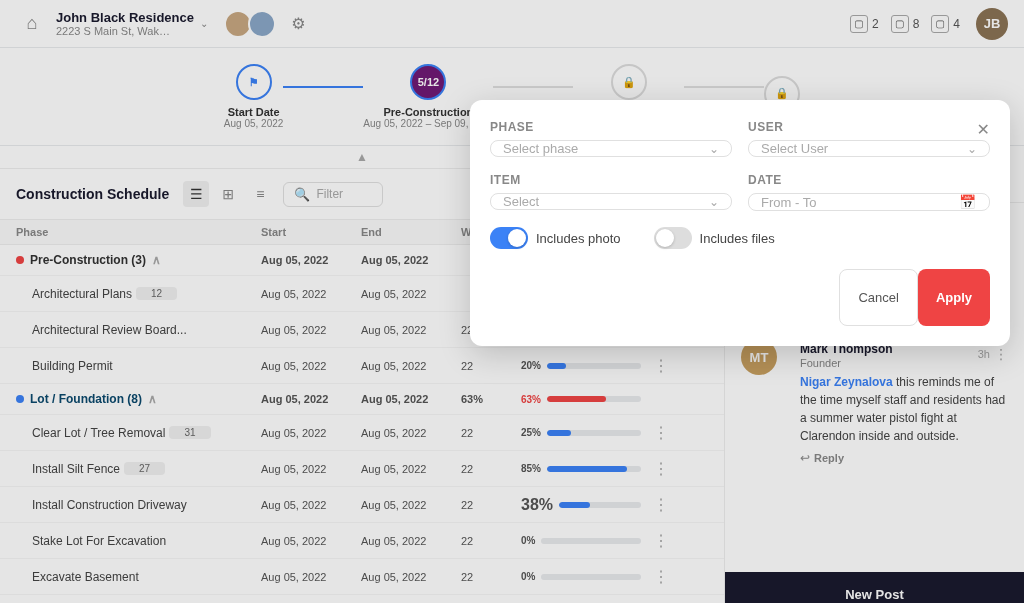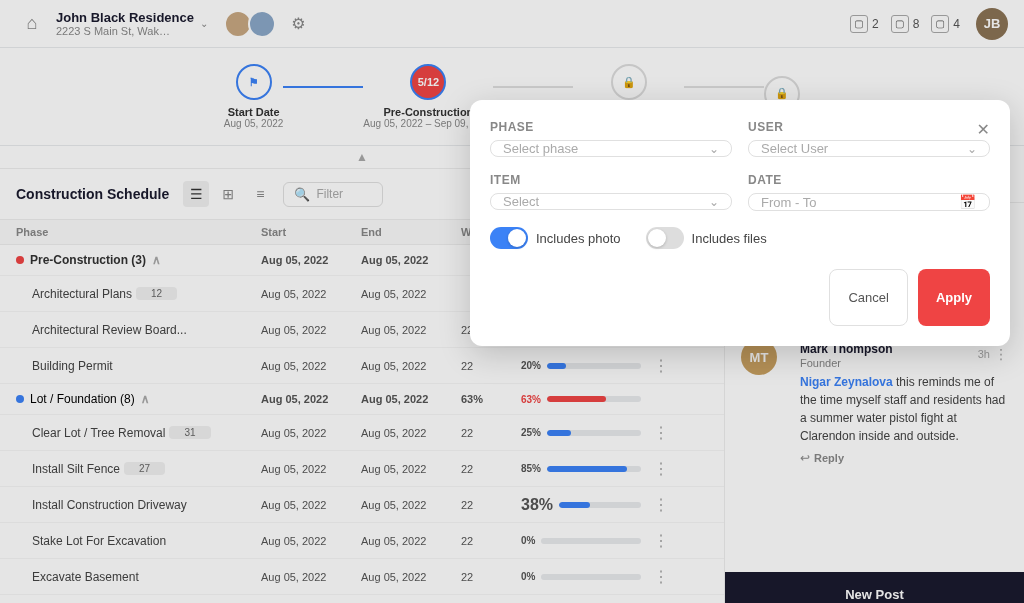--- a/index.html
+++ b/index.html
@@ -27,21 +27,21 @@
 
     
     .timeline-bar {
       background: #fff; padding: 16px 40px; border-bottom: 1px solid #e8eaed;
       display: flex; align-items: center; justify-content: center; gap: 0; position: relative; z-index: 5;
     }
     .timeline-step { display: flex; flex-direction: column; align-items: center; position: relative; }
     .timeline-connector { height: 2px; width: 80px; background: #e0e0e0; margin-top: -20px; }
     .timeline-connector.active { background: #3b82f6; }
     .step-circle { width: 36px; height: 36px; border-radius: 50%; border: 2px solid #ddd; display: flex; align-items: center; justify-content: center; font-size: 11px; font-weight: 600; color: #555; background: #fff; z-index: 1; }
-    .step-circle.active { background: #ef4444; border-color: #3b82f6; color: #fff; }
+    .step-circle.active { background: #701a75; border-color: #3b82f6; color: #fff; }
     .step-circle.locked { color: #aaa; }
     .step-label { font-size: 11px; font-weight: 600; color: #333; margin-top: 6px; text-align: center; }
     .step-date { font-size: 10px; color: #888; text-align: center; }
 
     
     .main-content { display: flex; height: calc(603px - 48px - 85px); }
 
     
     .left-panel { flex: 1; background: #fff; overflow: hidden; display: flex; flex-direction: column; }
 
@@ -105,29 +105,29 @@
       position: absolute; top: 100px; left: 470px; right: 0; background: #fff;
       border-radius: 12px; box-shadow: 0 8px 32px rgba(0,0,0,0.18); z-index: 30;
       padding: 20px; width: 540px;
     }
     .filter-row { display: flex; gap: 16px; margin-bottom: 16px; }
     .filter-col { flex: 1; }
     .filter-label { font-size: 12px; font-weight: 600; color: #888; margin-bottom: 6px; text-transform: uppercase; letter-spacing: 0.5px; }
     .filter-select { width: 100%; border: 1px solid #e0e0e0; border-radius: 8px; padding: 0 12px; font-size: 13px; color: #aaa; display: flex; align-items: center; justify-content: space-between; cursor: pointer; background: #fff; }
     .filter-select-text { color: #aaa; }
     .filter-chevron { color: #aaa; font-size: 12px; }
-    .toggle-row { display: flex; align-items: center; gap: 25px; margin-bottom: 20px; }
+    .toggle-row { display: flex; align-items: center; gap: 33px; margin-bottom: 20px; }
     .toggle-item { display: flex; align-items: center; gap: 8px; font-size: 13px; color: #444; }
     .toggle-switch { width: 38px; height: 22px; border-radius: 11px; position: relative; cursor: pointer; }
     .toggle-switch.on { background: #3b82f6; }
     .toggle-switch.off { background: #ddd; }
     .toggle-knob { width: 18px; height: 18px; border-radius: 50%; background: #fff; position: absolute; top: 2px; transition: left 0.2s; box-shadow: 0 1px 3px rgba(0,0,0,0.2); }
     .toggle-switch.on .toggle-knob { left: 18px; }
     .toggle-switch.off .toggle-knob { left: 2px; }
-    .modal-actions { display: flex; justify-content: flex-end; gap: 10px; }
+    .modal-actions { display: flex; justify-content: flex-end; }
     .btn-cancel { border: 1px solid #e0e0e0; border-radius: 8px; padding: 8px 18px; font-size: 13px; color: #555; background: #fff; cursor: pointer; }
     .btn-apply { border: none; border-radius: 8px; padding: 21px 18px; font-size: 13px; color: #fff; background: #ef4444; cursor: pointer; font-weight: 600; }
     .modal-close { position: absolute; top: 20px; right: 20px; cursor: pointer; font-size: 16px; color: #888; }
 
     
     .collapse-row { display: flex; align-items: center; justify-content: center; padding: 4px; border-bottom: 1px solid #eee; cursor: pointer; }
     .collapse-icon { color: #aaa; font-size: 12px; }
   </style>
 </head>
 <body>
@@ -280,21 +280,21 @@
           <div class="progress-bar-bg">
             <div class="progress-bar-fill progress-blue" style="width:20%;"></div>
           </div>
         </div>
         <div class="dots-menu">⋮</div>
       </div>
 
       <div class="table-row phase-row">
         <div style="display:flex;align-items:center;">
           <span class="phase-dot blue"></span>
-          <span style="font-size:12px;font-weight:400;color:#000000;">Lot / Foundation (8)</span>
+          <span style="font-size:12px;font-weight:700;color:#0c4a6e;">Lot / Foundation (8)</span>
           <span class="chevron-icon" style="margin-left:6px;">∧</span>
         </div>
         <div style="font-size:11px;color:#555;">Aug 05, 2022</div>
         <div style="font-size:11px;color:#555;">Aug 05, 2022</div>
         <div style="font-size:11px;color:#555;">63%</div>
         <div class="progress-bar-wrap">
           <span style="font-size:10px;color:#ef4444;font-weight:600;">63%</span>
           <div class="progress-bar-bg">
             <div class="progress-bar-fill progress-red" style="width:63%;"></div>
           </div>

